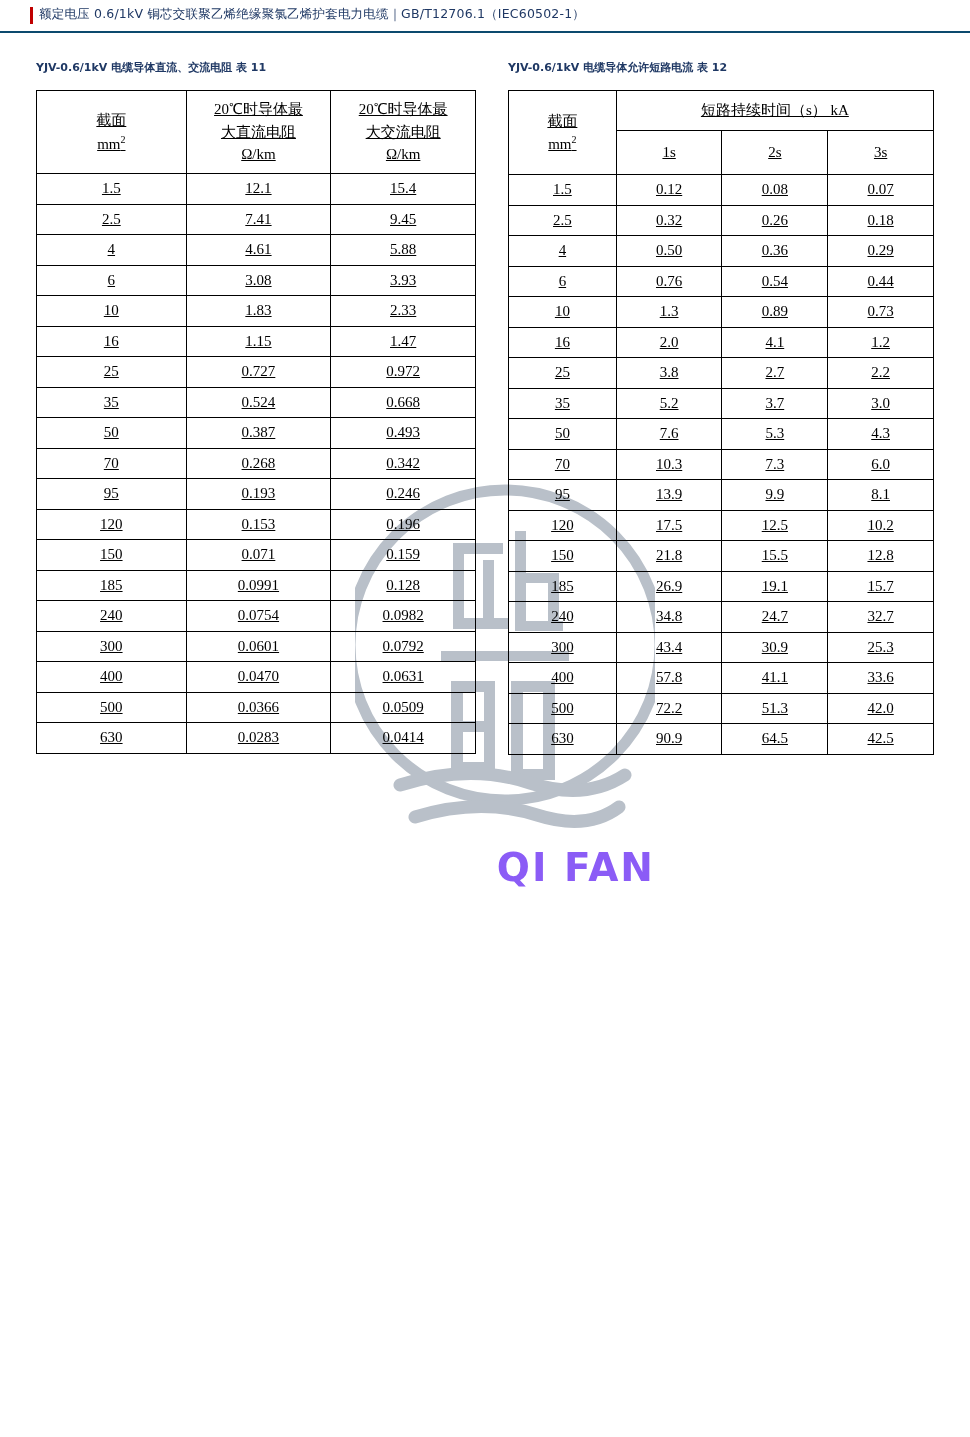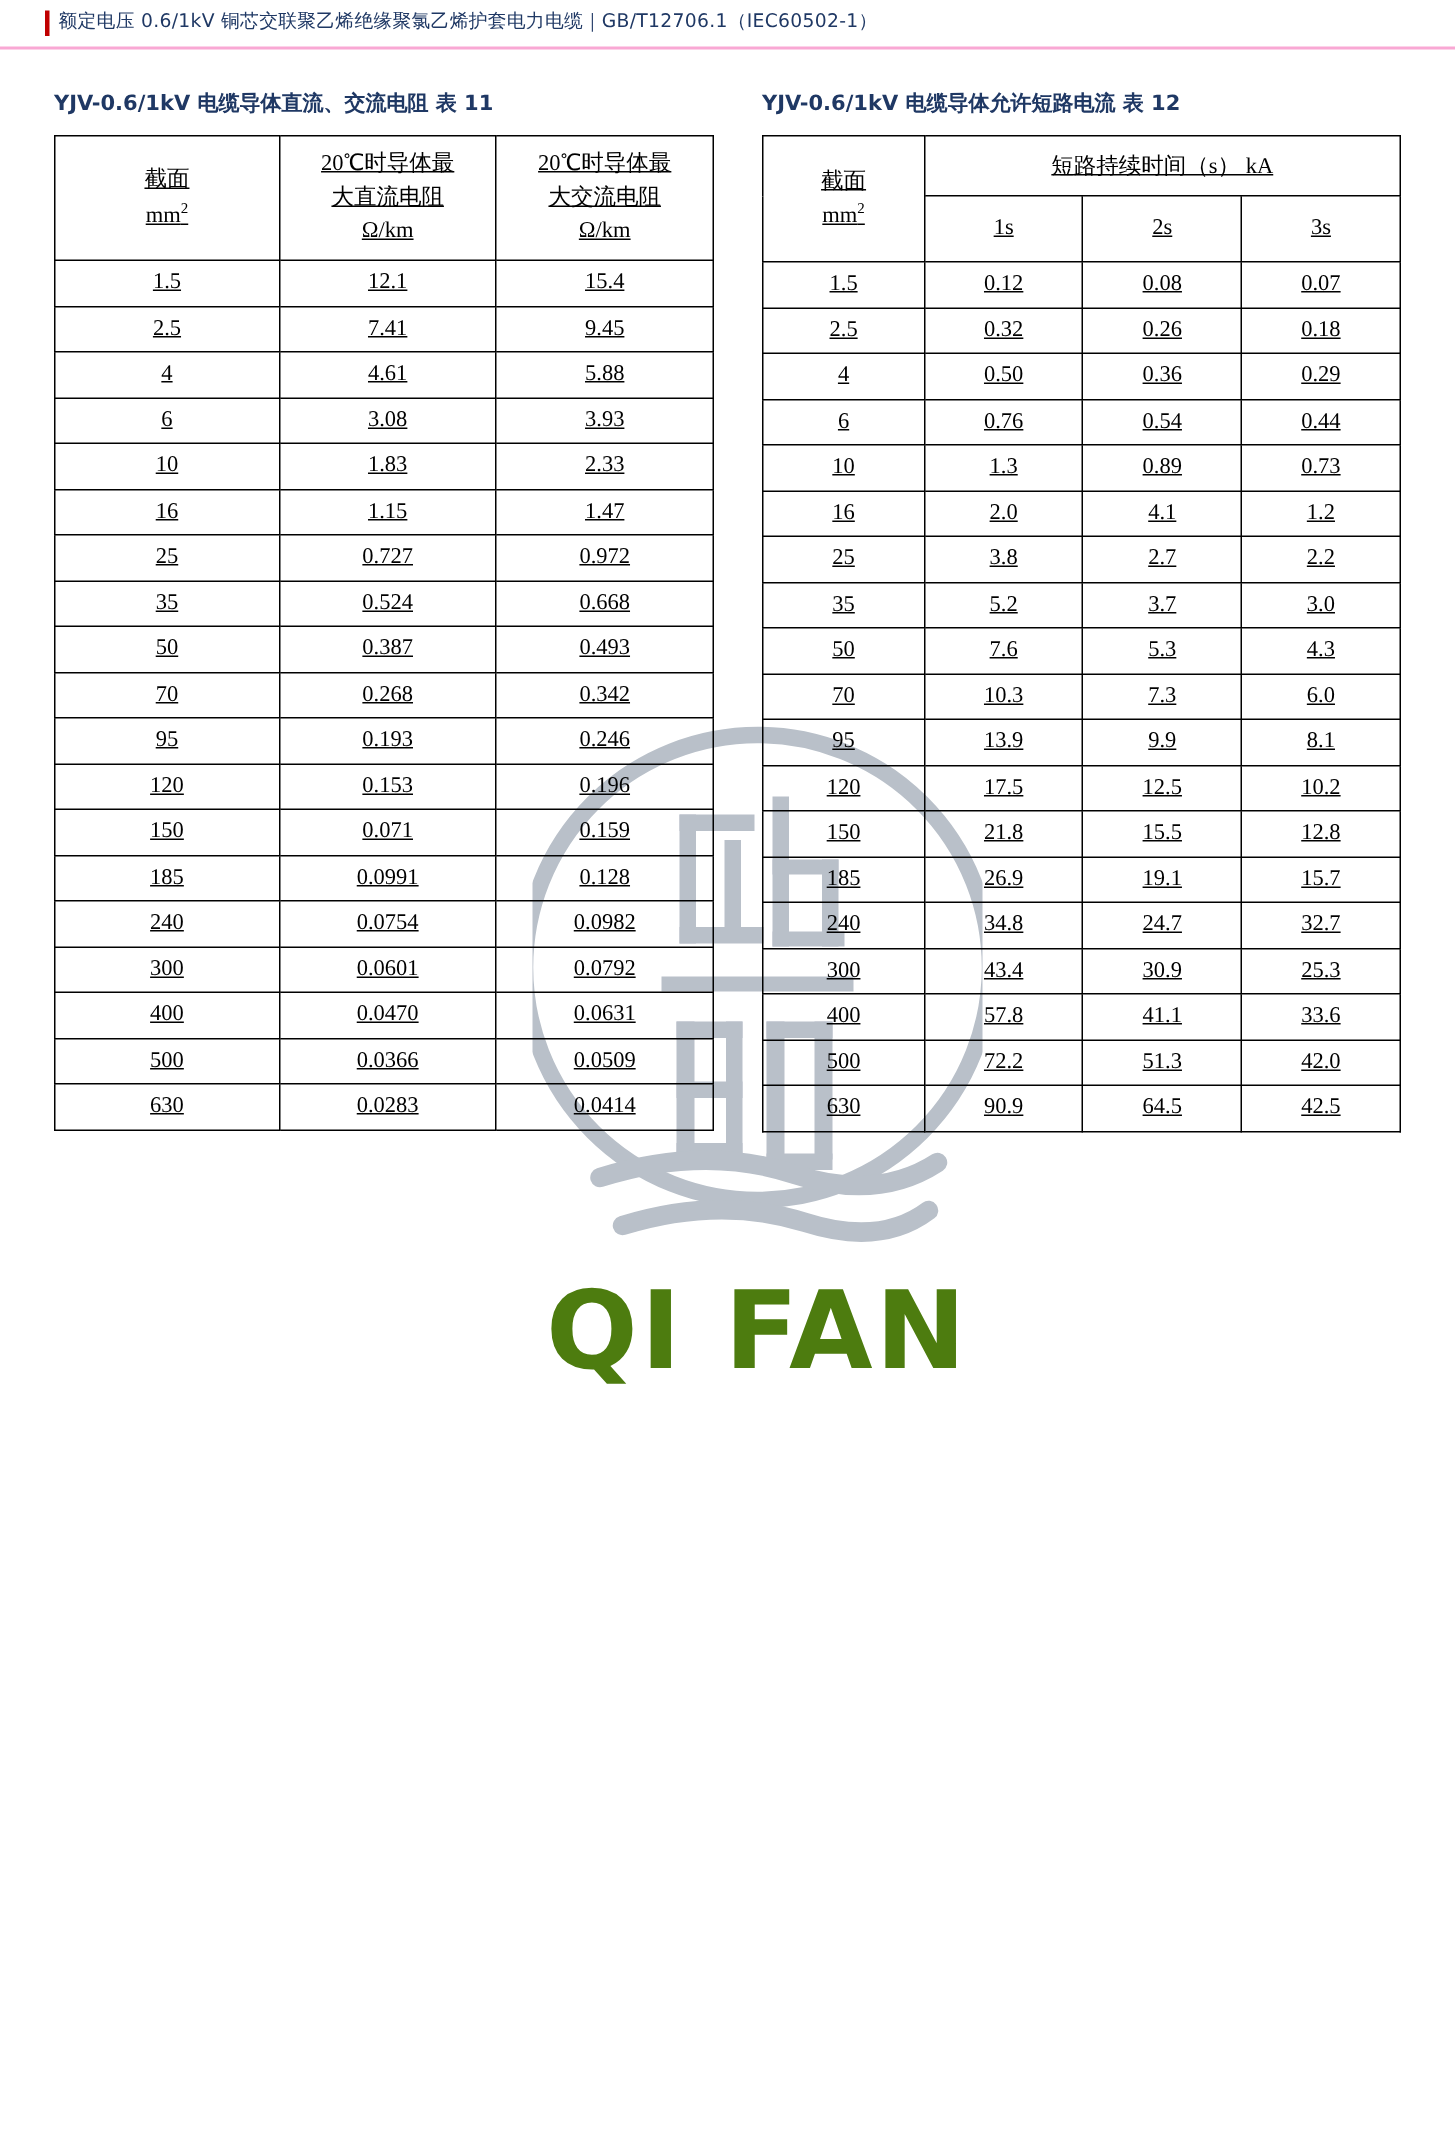--- a/index.html
+++ b/index.html
@@ -16,21 +16,21 @@
     overflow: hidden;
   }
 
   
   .page-header {
     position: absolute;
     top: 0;
     left: 0;
     width: 970px;
     height: 33px;
-    border-bottom: 2px solid #f9a8d4;
+    border-bottom: 2px solid #0c4a6e;
     box-sizing: border-box;
   }
   .header-bar {
     position: absolute;
     left: 30px;
     top: 7px;
     width: 3px;
     height: 17px;
     background: #c00000;
   }
@@ -43,21 +43,21 @@
     color: #1f3864;
     letter-spacing: 0.2px;
     white-space: nowrap;
   }
 
   
   .section-title {
     position: absolute;
     font-family: "DejaVu Sans", sans-serif;
     font-weight: bold;
-    font-size: 14px;
+    font-size: 11px;
     color: #1f3864;
     white-space: nowrap;
   }
   #title-left  { left: 36px;  top: 60px; }
   #title-right { left: 508px; top: 60px; }
 
   
   table.data {
     position: absolute;
     border-collapse: collapse;
@@ -119,25 +119,25 @@
     width: 300px;
     height: 470px;
     pointer-events: none;
     opacity: 1;
   }
   .wm-text {
     position: absolute;
     left: 0;
     top: 390px;
     width: 300px;
-    text-align: center;
+    text-align: right;
     font-family: "DejaVu Sans", sans-serif;
     font-weight: bold;
-    font-size: 72px;
-    color: #4d7c0f;
+    font-size: 39px;
+    color: #8b5cf6;
     letter-spacing: 2px;
   }
 </style>
 </head>
 <body>
 
 <div class="page-header">
   <div class="header-bar"></div>
   <div class="header-text">额定电压 0.6/1kV 铜芯交联聚乙烯绝缘聚氯乙烯护套电力电缆｜GB/T12706.1（IEC60502-1）</div>
 </div>

